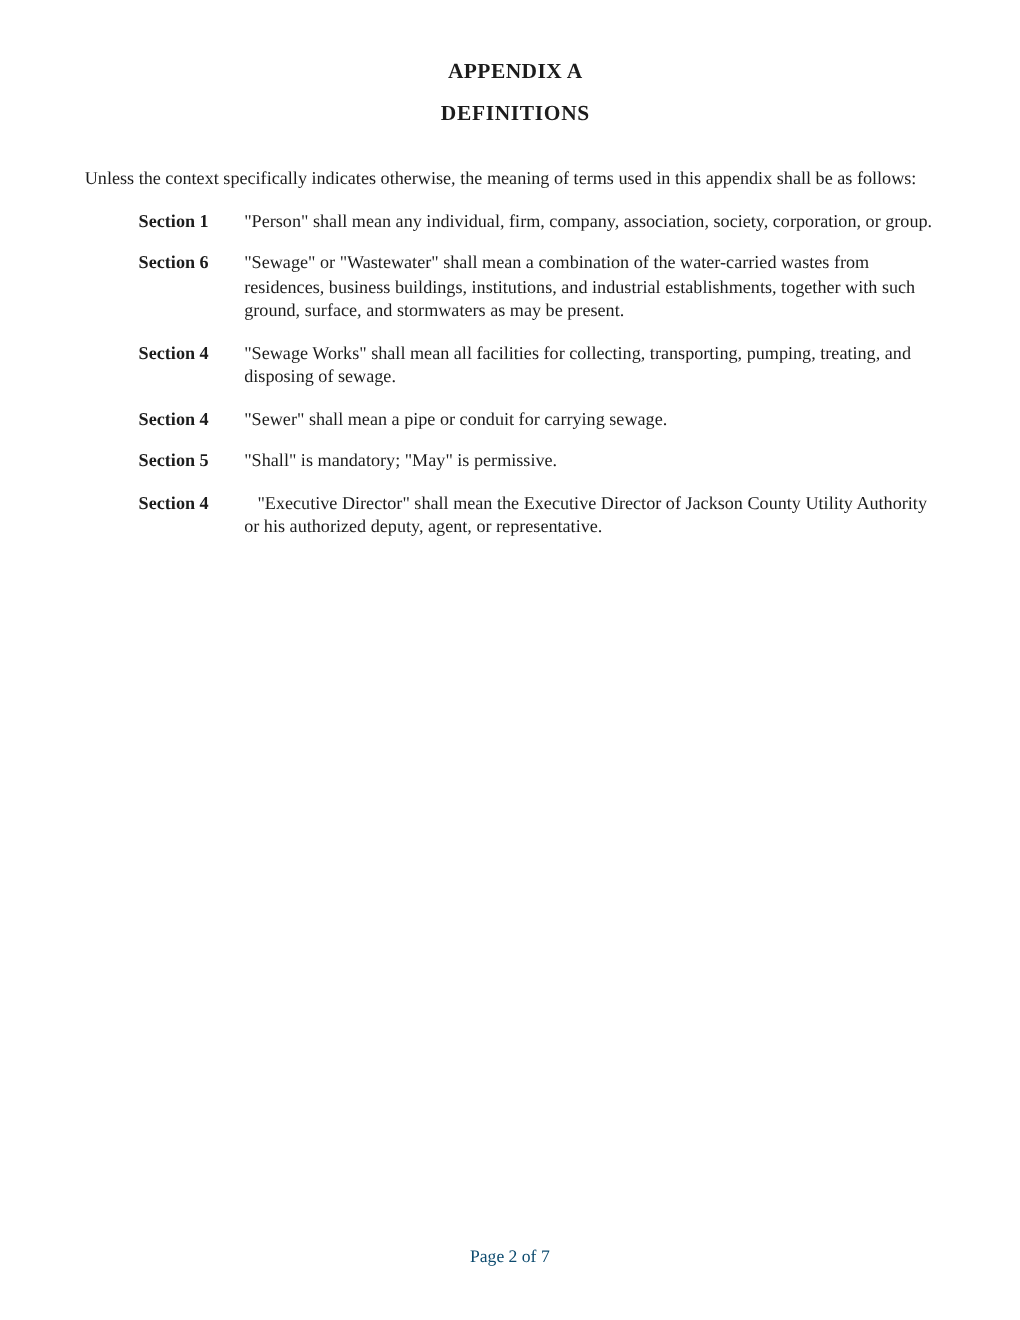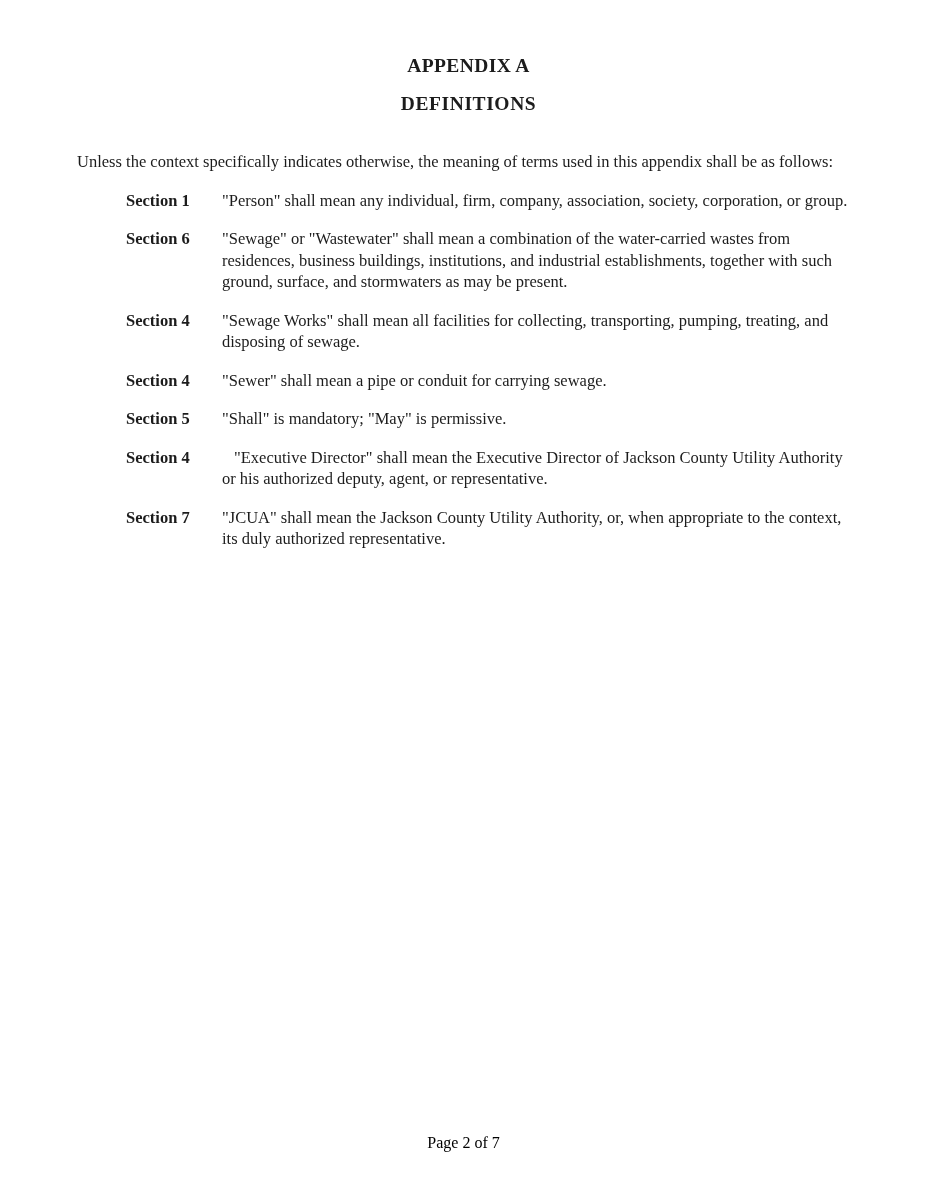--- a/index.html
+++ b/index.html
@@ -107,22 +107,18 @@
       <div class="section-row">
         <div class="section-label">Section 5</div>
         <div class="section-text">"Shall" is mandatory; "May" is permissive.</div>
       </div>
 
       <div class="section-row">
         <div class="section-label">Section 4</div>
         <div class="section-text">"Executive Director" shall mean the Executive Director of Jackson County Utility Authority or his authorized deputy, agent, or representative.</div>
       </div>
 
-      <div class="section-row">
-        <div class="section-label">Section 7</div>
-        <div class="section-text">"JCUA" shall mean the Jackson County Utility Authority, or, when appropriate to the context, its duly authorized representative.</div>
-      </div>
 
     </div>
   </div>
 
-  <div class="footer" style="color: #000000;">Page 2 of 7</div>
+  <div class="footer" style="color: #0c4a6e;">Page 2 of 7</div>
 </div>
 
 </body></html>

